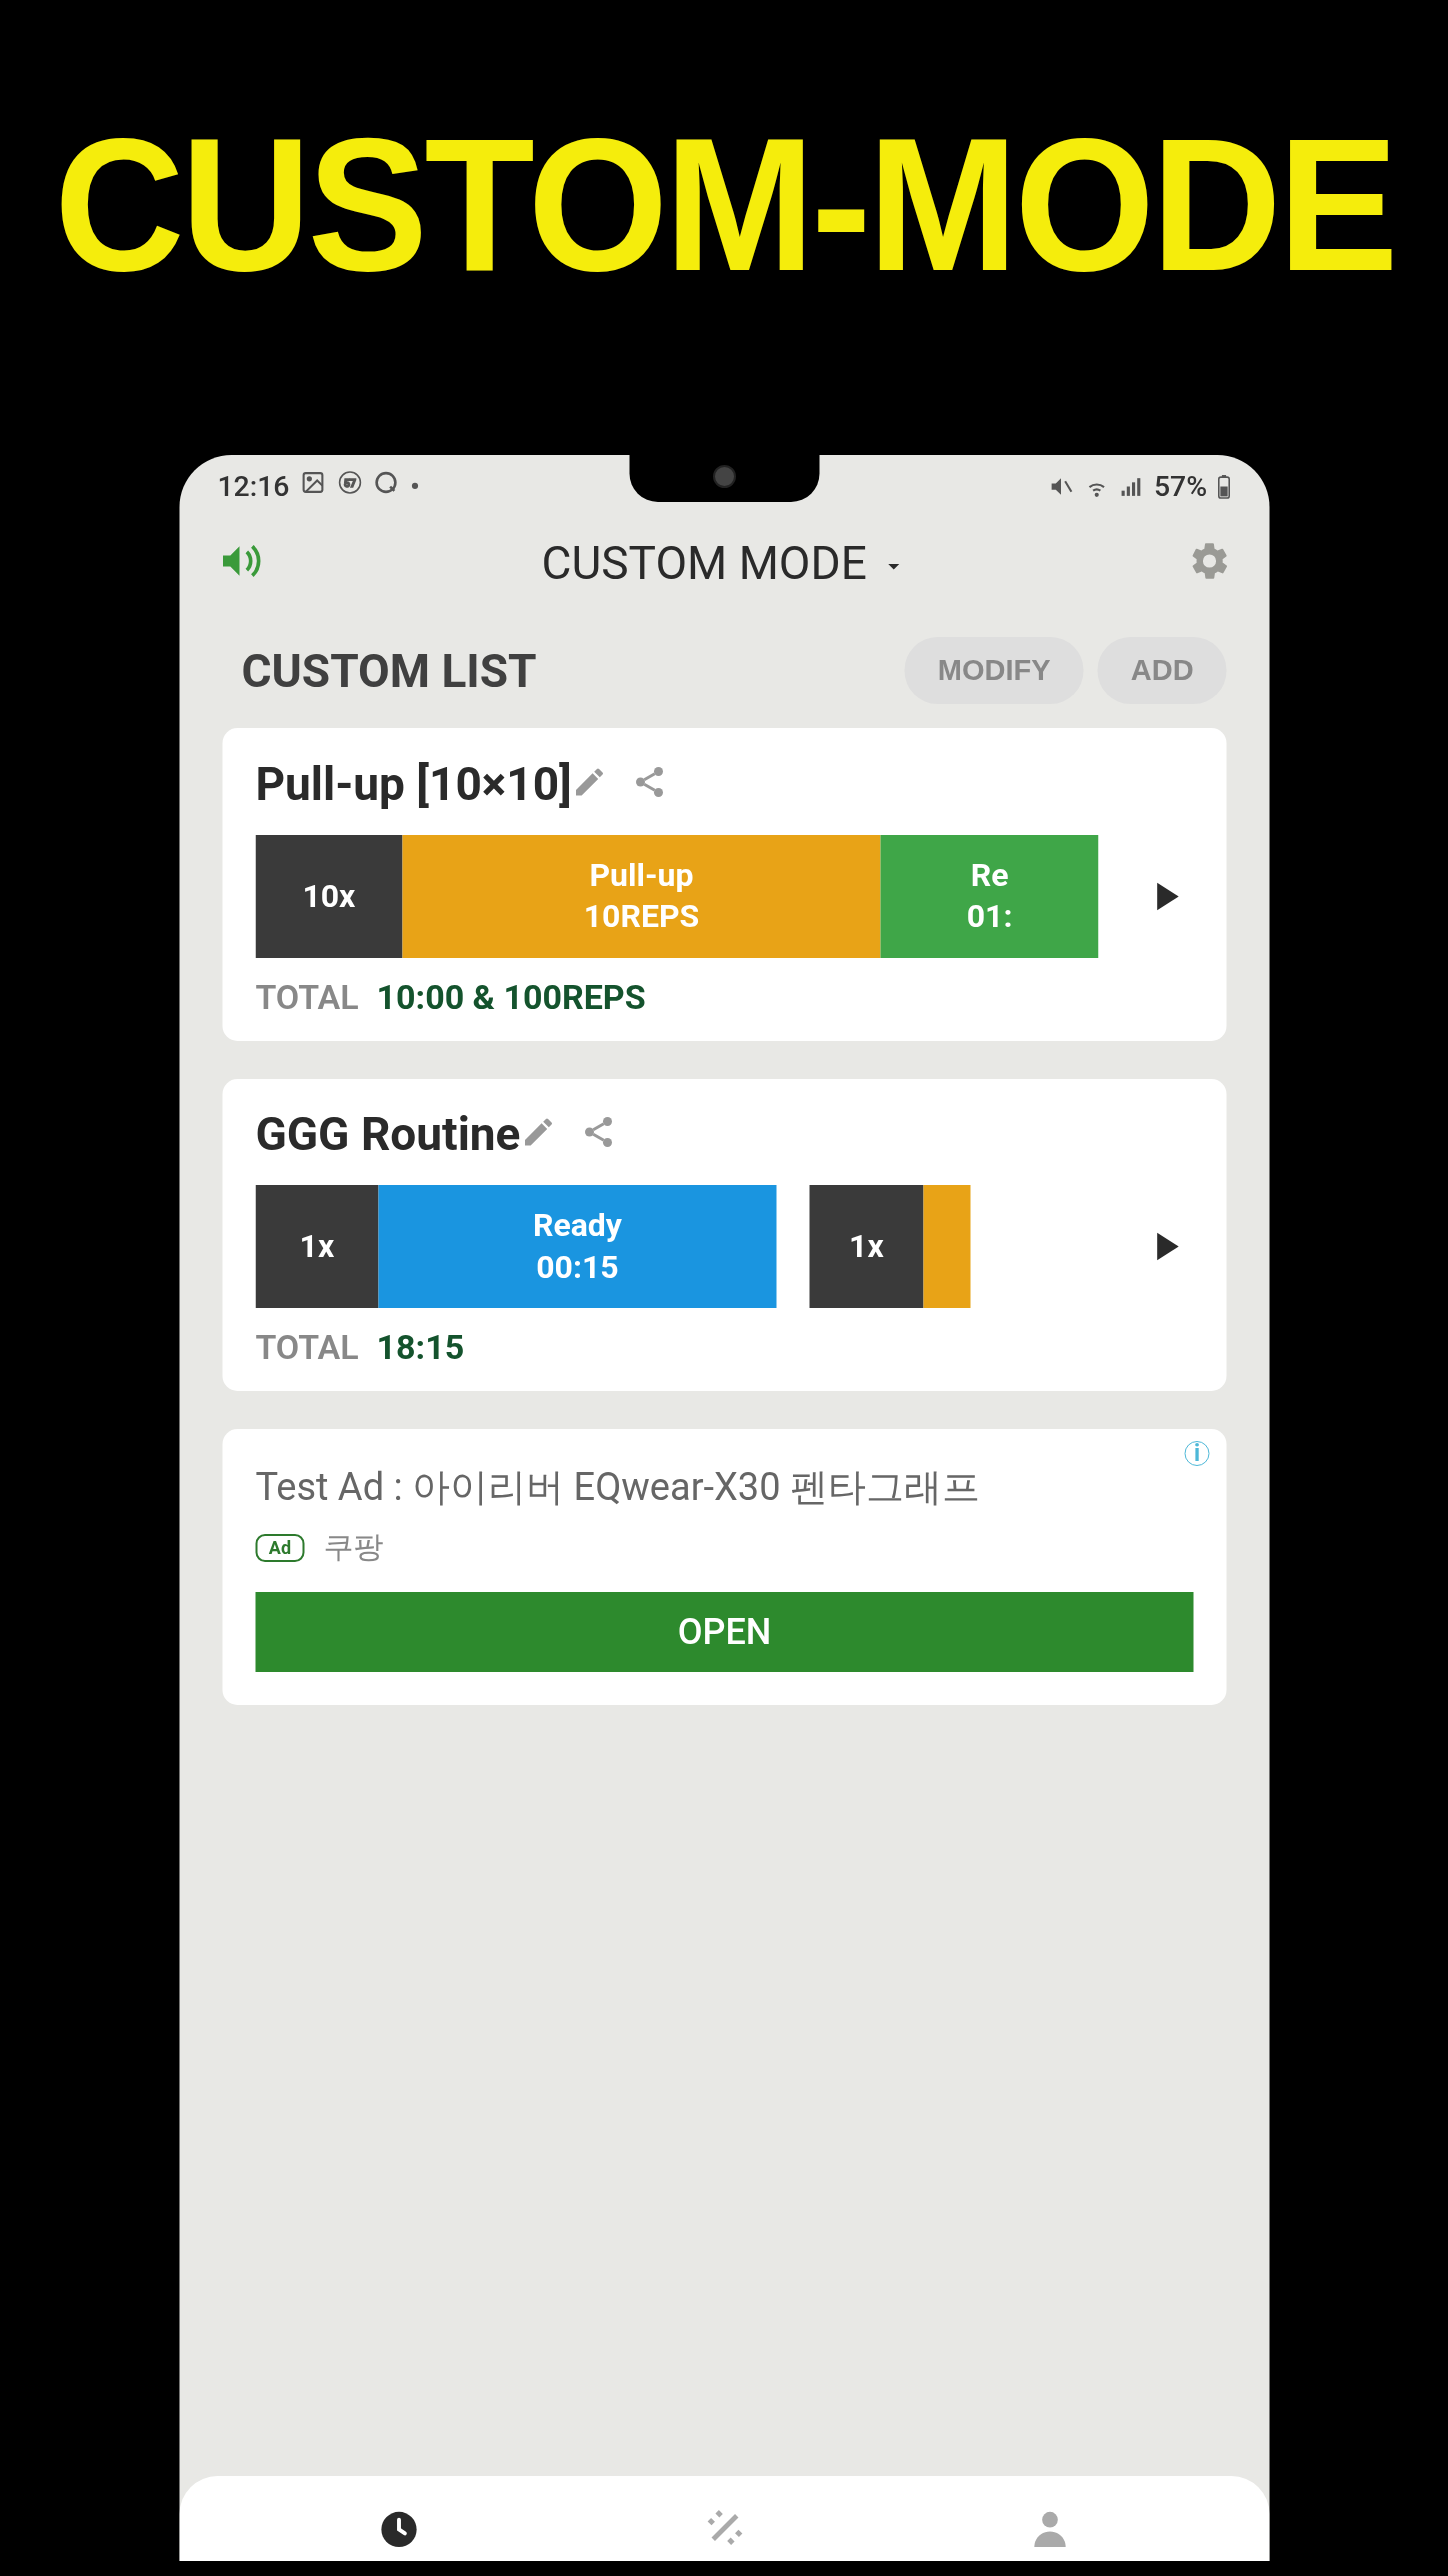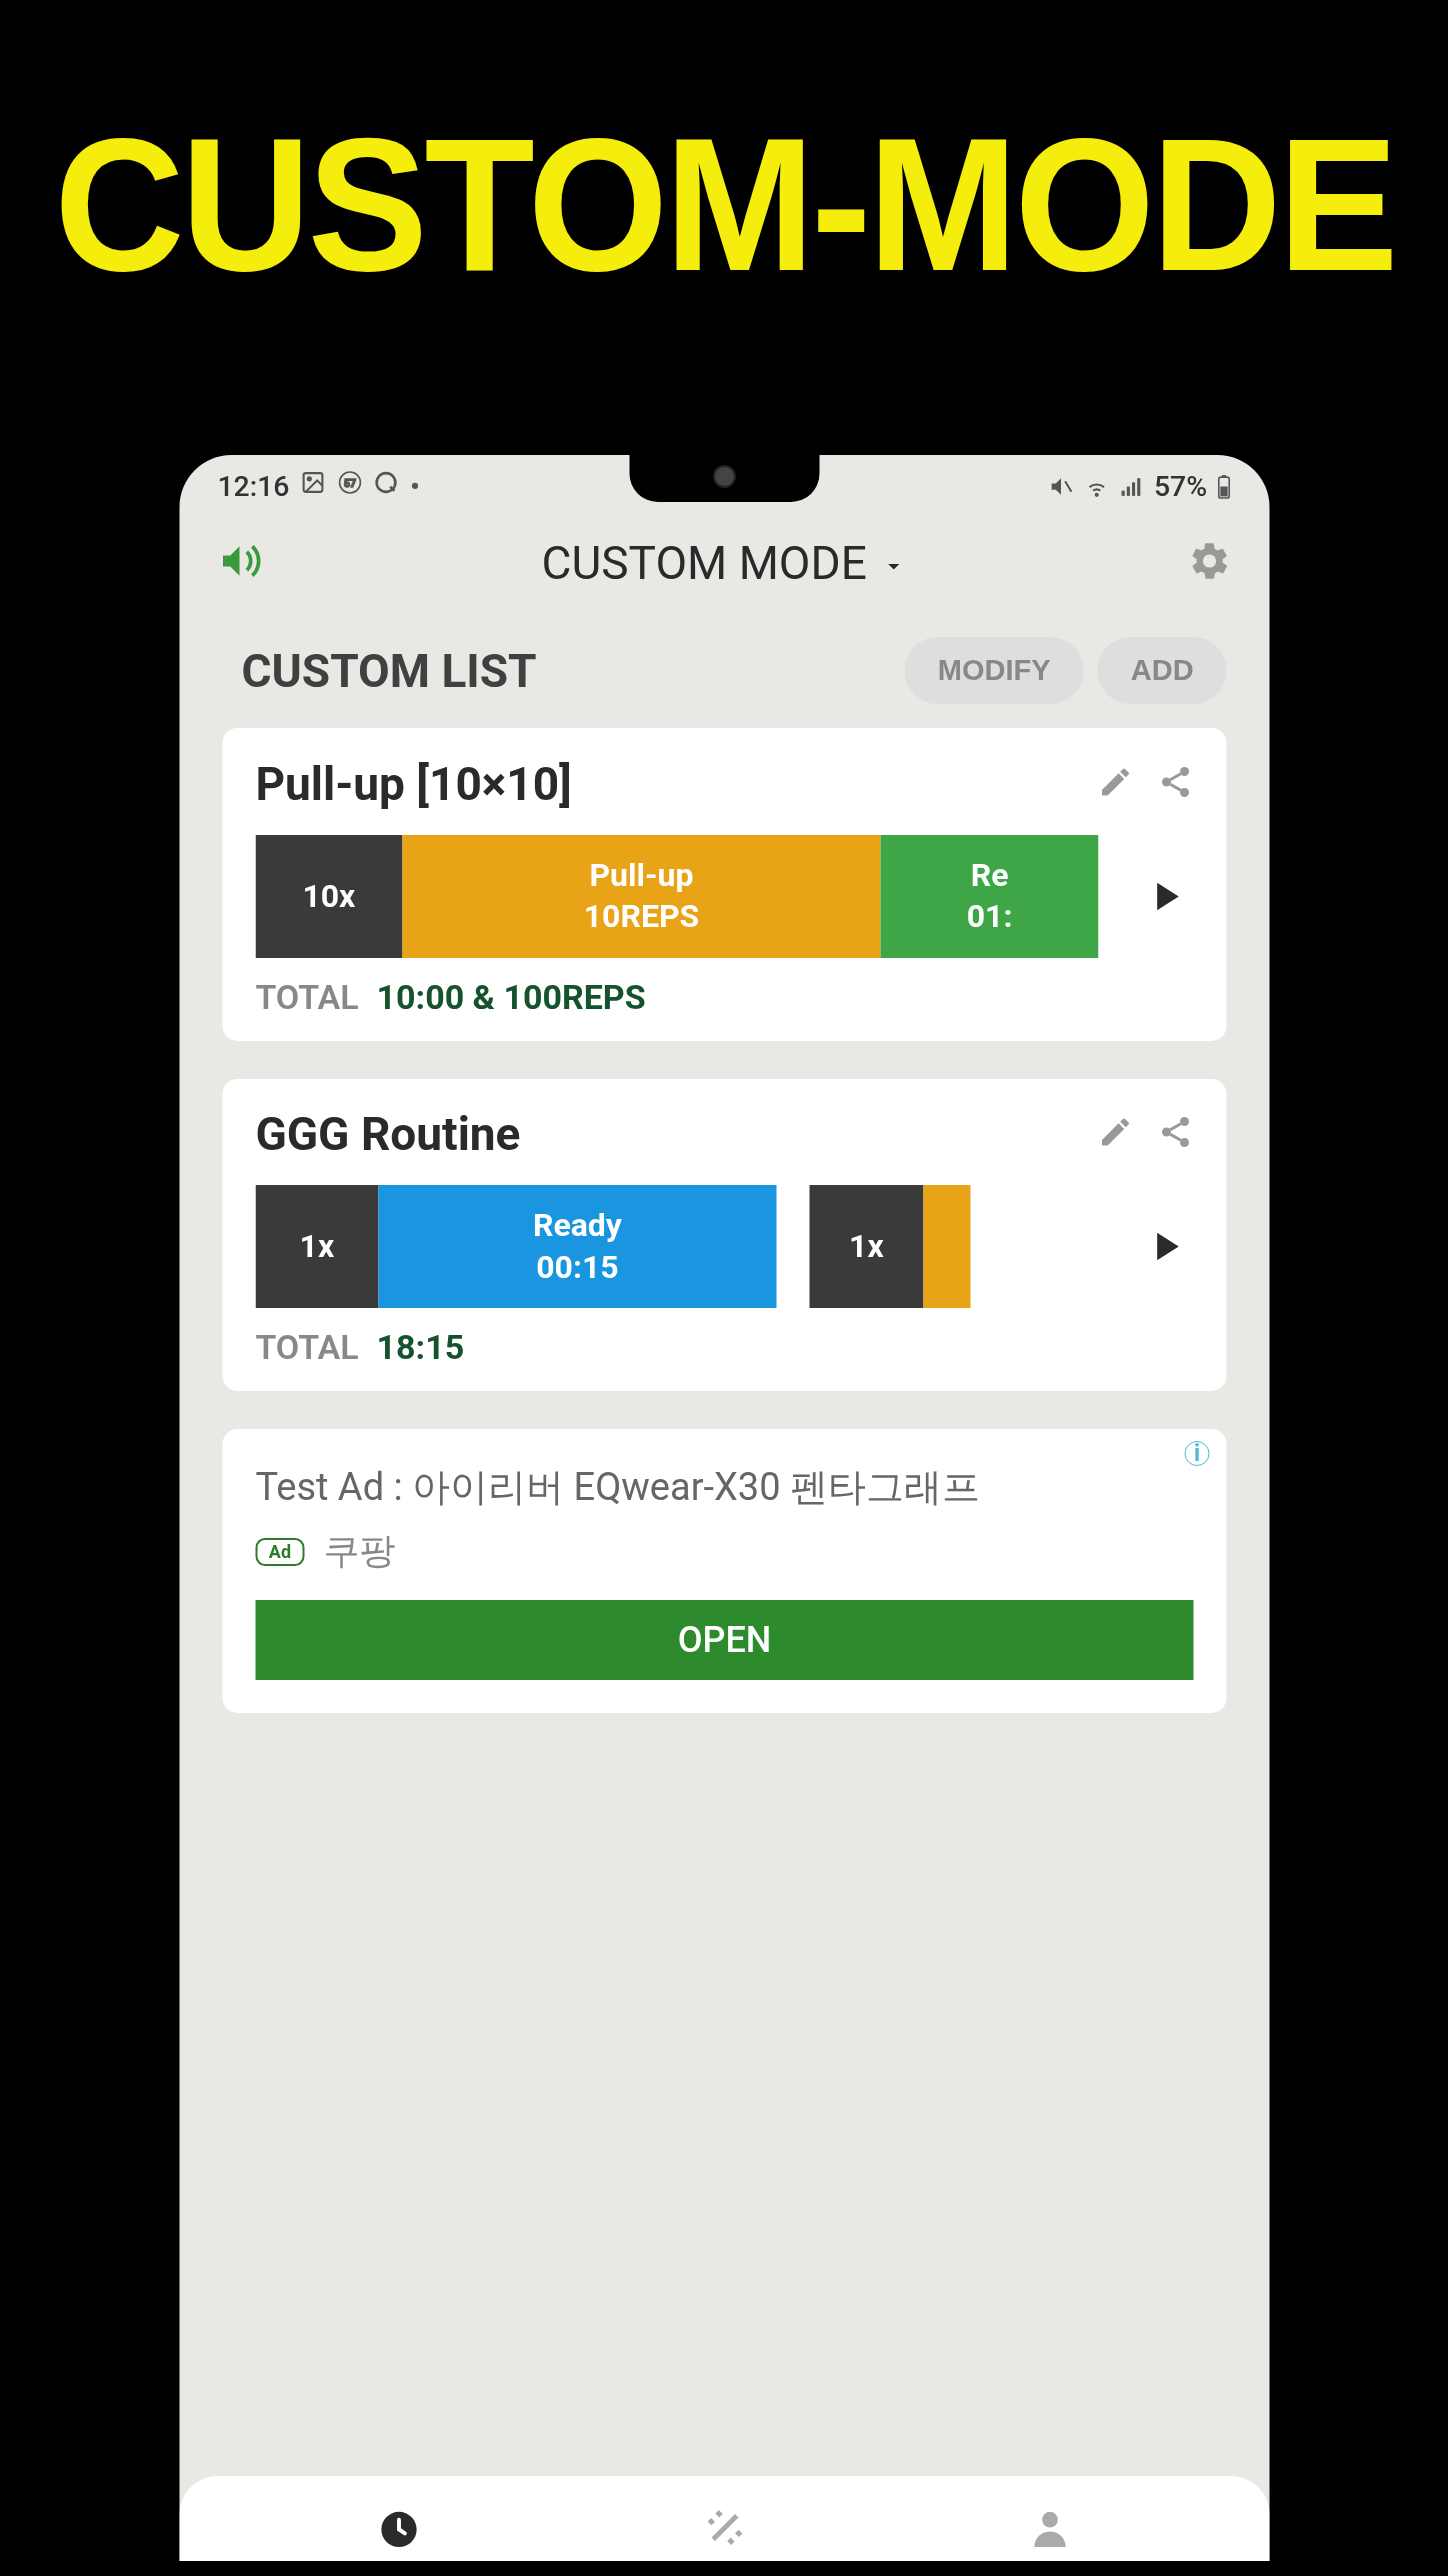--- a/index.html
+++ b/index.html
@@ -113,21 +113,20 @@
   font-weight: 700;
 }
 .workout-card {
   background: #fff;
   border-radius: 15px;
   margin: 0 43px 38px;
   padding: 28.4px 33px 24px;
 }
 .card-header {
   display: flex;
-  justify-content: space-between;
   align-items: center;
   margin-bottom: 24px;
 }
 .card-title {
   font-size: 46px;
   font-weight: 700;
   color: #2a2a2a;
 }
 .card-actions { display: flex; gap: 24px; color: #999; }
 .workout-row {
@@ -208,21 +207,21 @@
   margin-bottom: 24px;
 }
 .ad-badge {
   border: 2.8px solid #2d7a2d;
   color: #2d7a2d;
   border-radius: 9.5px;
   padding: 1.9px 11.4px;
   font-size: 18px;
   font-weight: 700;
 }
-.ad-source { color: #888; font-size: 36px; }
+.ad-source { color: #888; font-size: 30px; }
 .ad-open-btn {
   background: #2d8a2d;
   color: #fff;
   font-size: 36px;
   font-weight: 500;
   text-align: center;
   padding: 19px;
   width: 100%;
 }
 .bottom-nav {

